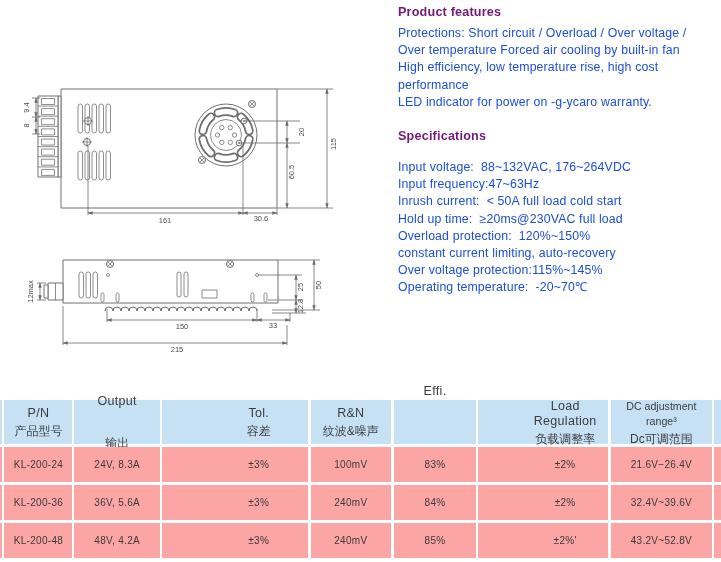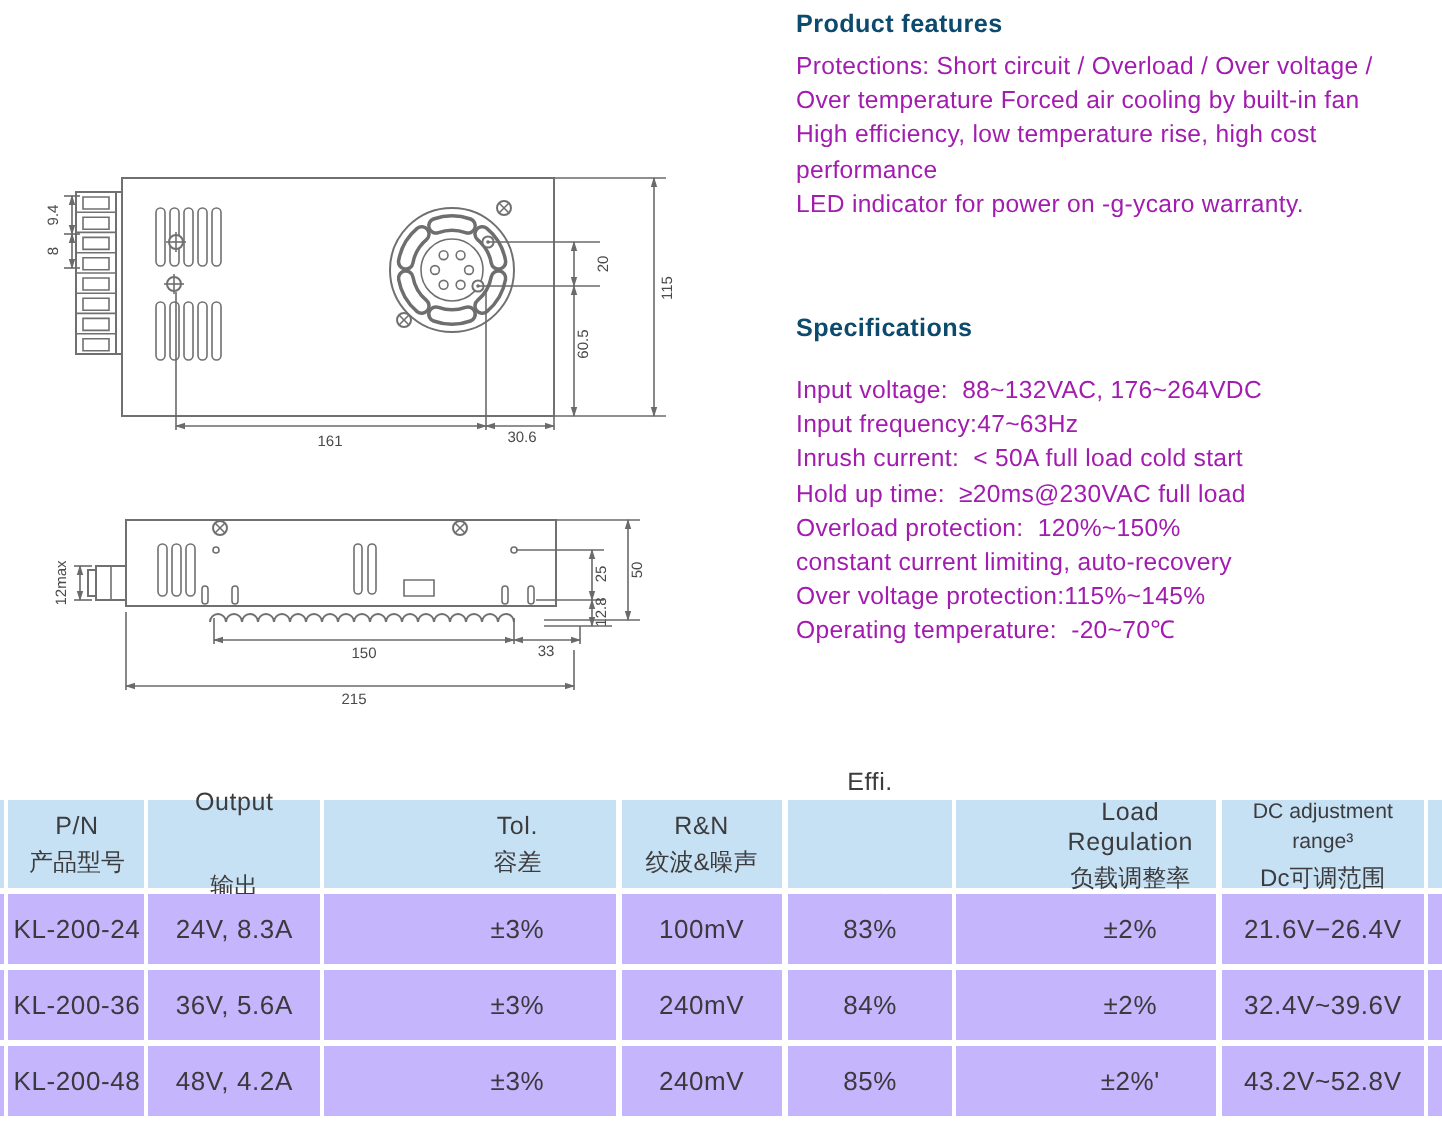--- a/index.html
+++ b/index.html
@@ -3,49 +3,49 @@
 <meta charset="utf-8">
 <style>
   html,body { margin:0; padding:0; }
   body {
     width:721px; height:562px; position:relative; overflow:hidden;
     background:#ffffff; font-family:"Liberation Sans", sans-serif;
   }
   
   .textcol { position:absolute; left:398px; width:322px; }
   .features { top:4px; }
-  .specs { top:156px; }
+  .specs { top:128px; }
   .sec-heading {
-    color:#0c4a6e; font-size:12.6px; font-weight:700;
+    color:#701a75; font-size:12.6px; font-weight:700;
     letter-spacing:0.2px; margin:0 0 5px 0; line-height:16px;
   }
   .specs .sec-heading { margin-bottom:15px; }
   .tline {
-    font-size:12.3px; line-height:17.2px; color:#a21caf;
+    font-size:12.3px; line-height:17.2px; color:#1d4ed8;
     white-space:pre; letter-spacing:0.15px;
   }
   
   .drawing { position:absolute; }
   .d-top  { left:20px; top:80px; }
   .d-side { left:20px; top:250px; }
   .drawing path, .drawing rect, .drawing line, .drawing circle {
     vector-effect:non-scaling-stroke;
   }
   .oln { fill:#ffffff; stroke:#707070; stroke-width:1; }
   .thin { fill:none; stroke:#707070; stroke-width:0.8; }
   .diml { fill:none; stroke:#6a6a6a; stroke-width:0.8; }
   .dimt { fill:#4a4a4a; font-size:7.5px; font-family:"Liberation Sans",sans-serif; }
   .slotO { fill:none; stroke:#6e6e6e; stroke-width:9; stroke-linecap:round; }
   .slotI { fill:none; stroke:#ffffff; stroke-width:5.5; stroke-linecap:round; }
   
   .spec-table { position:absolute; left:0; top:400px; width:721px; }
   .trow { display:flex; }
   .thead .cell { background:#c7e1f4; height:44px; }
   .trow.data { margin-top:3px; }
-  .trow.data .cell { background:#c4b5fd; height:35px; font-size:13px; color:#3a3a3c; letter-spacing:0.3px; }
+  .trow.data .cell { background:#fca5a5; height:35px; font-size:10px; color:#3a3a3c; letter-spacing:0.3px; }
   .cell {
     display:flex; flex-direction:column; justify-content:center; align-items:center;
     text-align:center;
   }
   .w0 { width:3px; }
   .c0 { width:82px;  margin-left:2px; }
   .c1 { width:103px; margin-left:2px;gap:24px; }
   .c2 { width:118px; margin-left:2px;padding-left:48px; }
   .c3 { width:97px;  margin-left:3px; }
   .c4 { width:99px;  margin-left:3px;gap:44px; }

